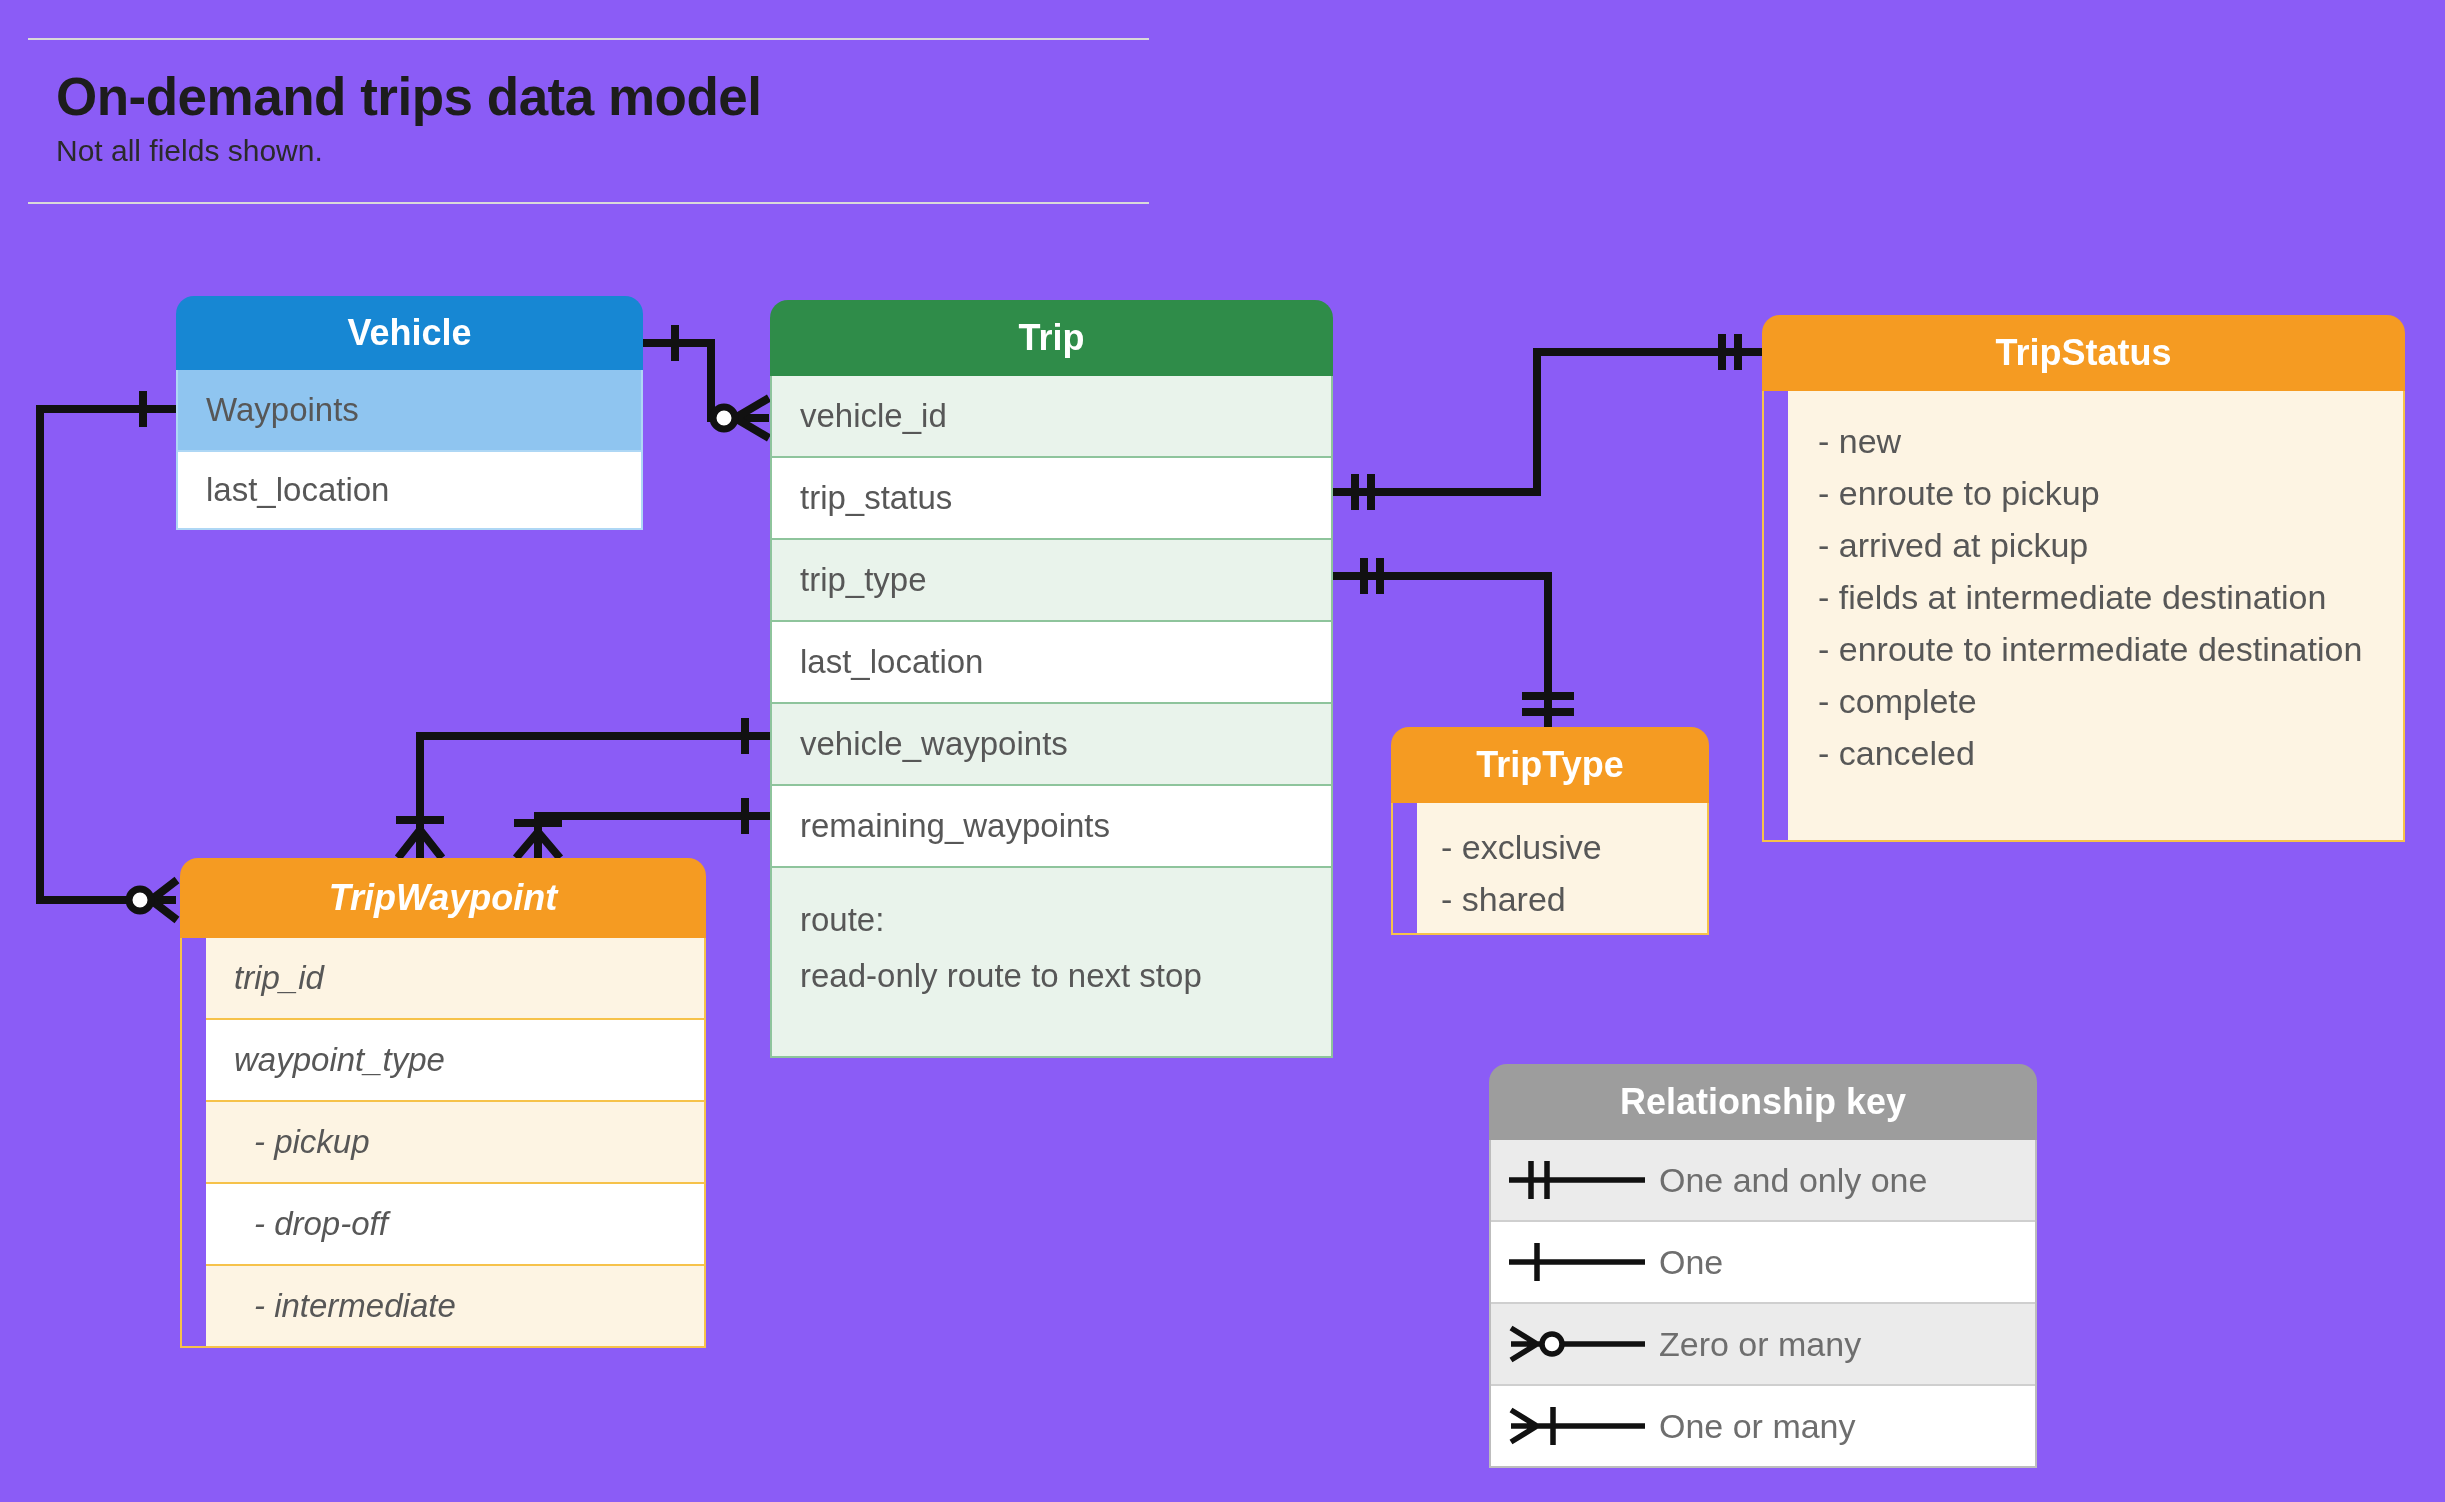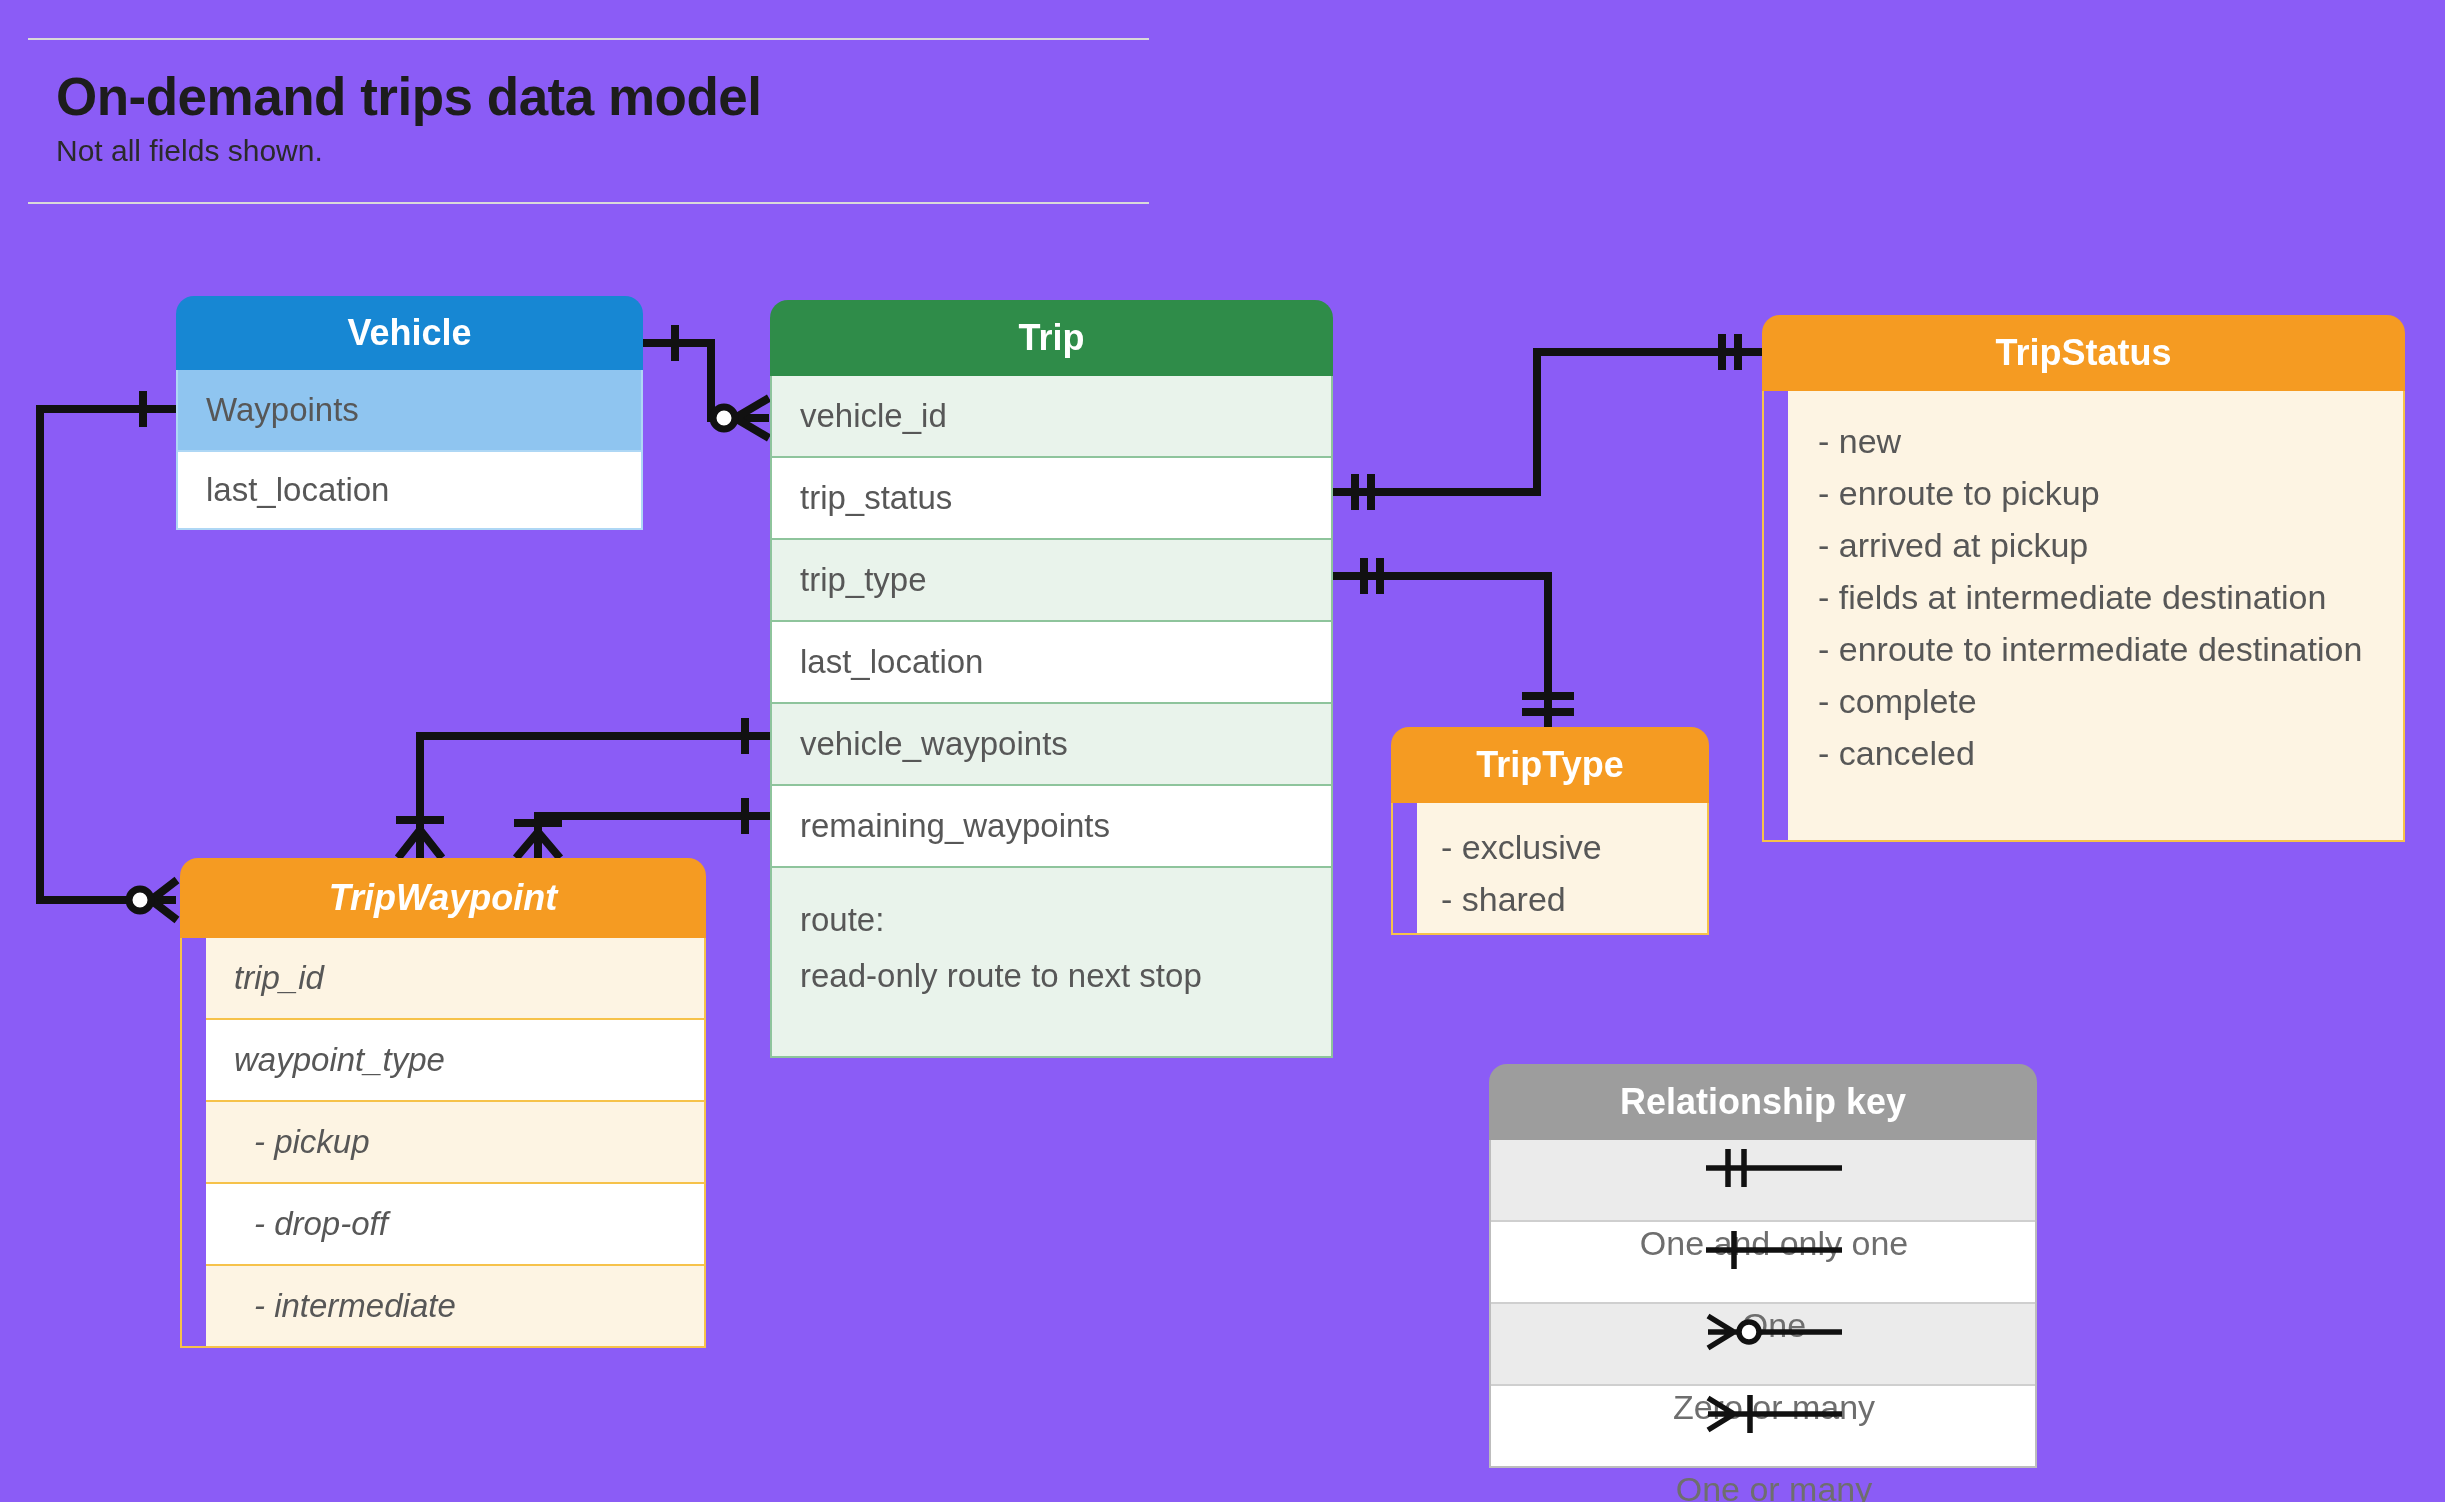--- a/index.html
+++ b/index.html
@@ -35,21 +35,21 @@
   .tint-gray{background:#ebebeb;}
   .indent{padding-left:48px;}
 
   .route-row{display:block;height:164px;padding:24px 0 0 28px;font-size:33px;line-height:56px;}
 
   .enum-body{padding:24px 0 0 30px;font-size:34px;line-height:52px;}
   .enum-body div{white-space:nowrap;}
   .trip-status-body{height:425px;}
   .trip-type-body{height:112px;padding-top:18px;}
 
-  .key-row{gap:28px;padding-left:22px;font-size:34px;color:#6e6e6e;flex-direction:column;}
+  .key-row{gap:12px;padding-left:16px;font-size:34px;color:#6e6e6e;}
   .key-sym{flex:0 0 auto;}
 
   .connectors{position:absolute;left:0;top:0;width:2445px;height:1502px;pointer-events:none;}
   .connectors path{stroke:#111;stroke-width:8;fill:none;}
   .connectors circle{stroke:#111;stroke-width:7;fill:#fff;}
   .key-sym path{stroke:#111;stroke-width:5.5;fill:none;}
   .key-sym circle{stroke:#111;stroke-width:5.5;fill:#fff;}
 </style>
 </head>
 <body>

